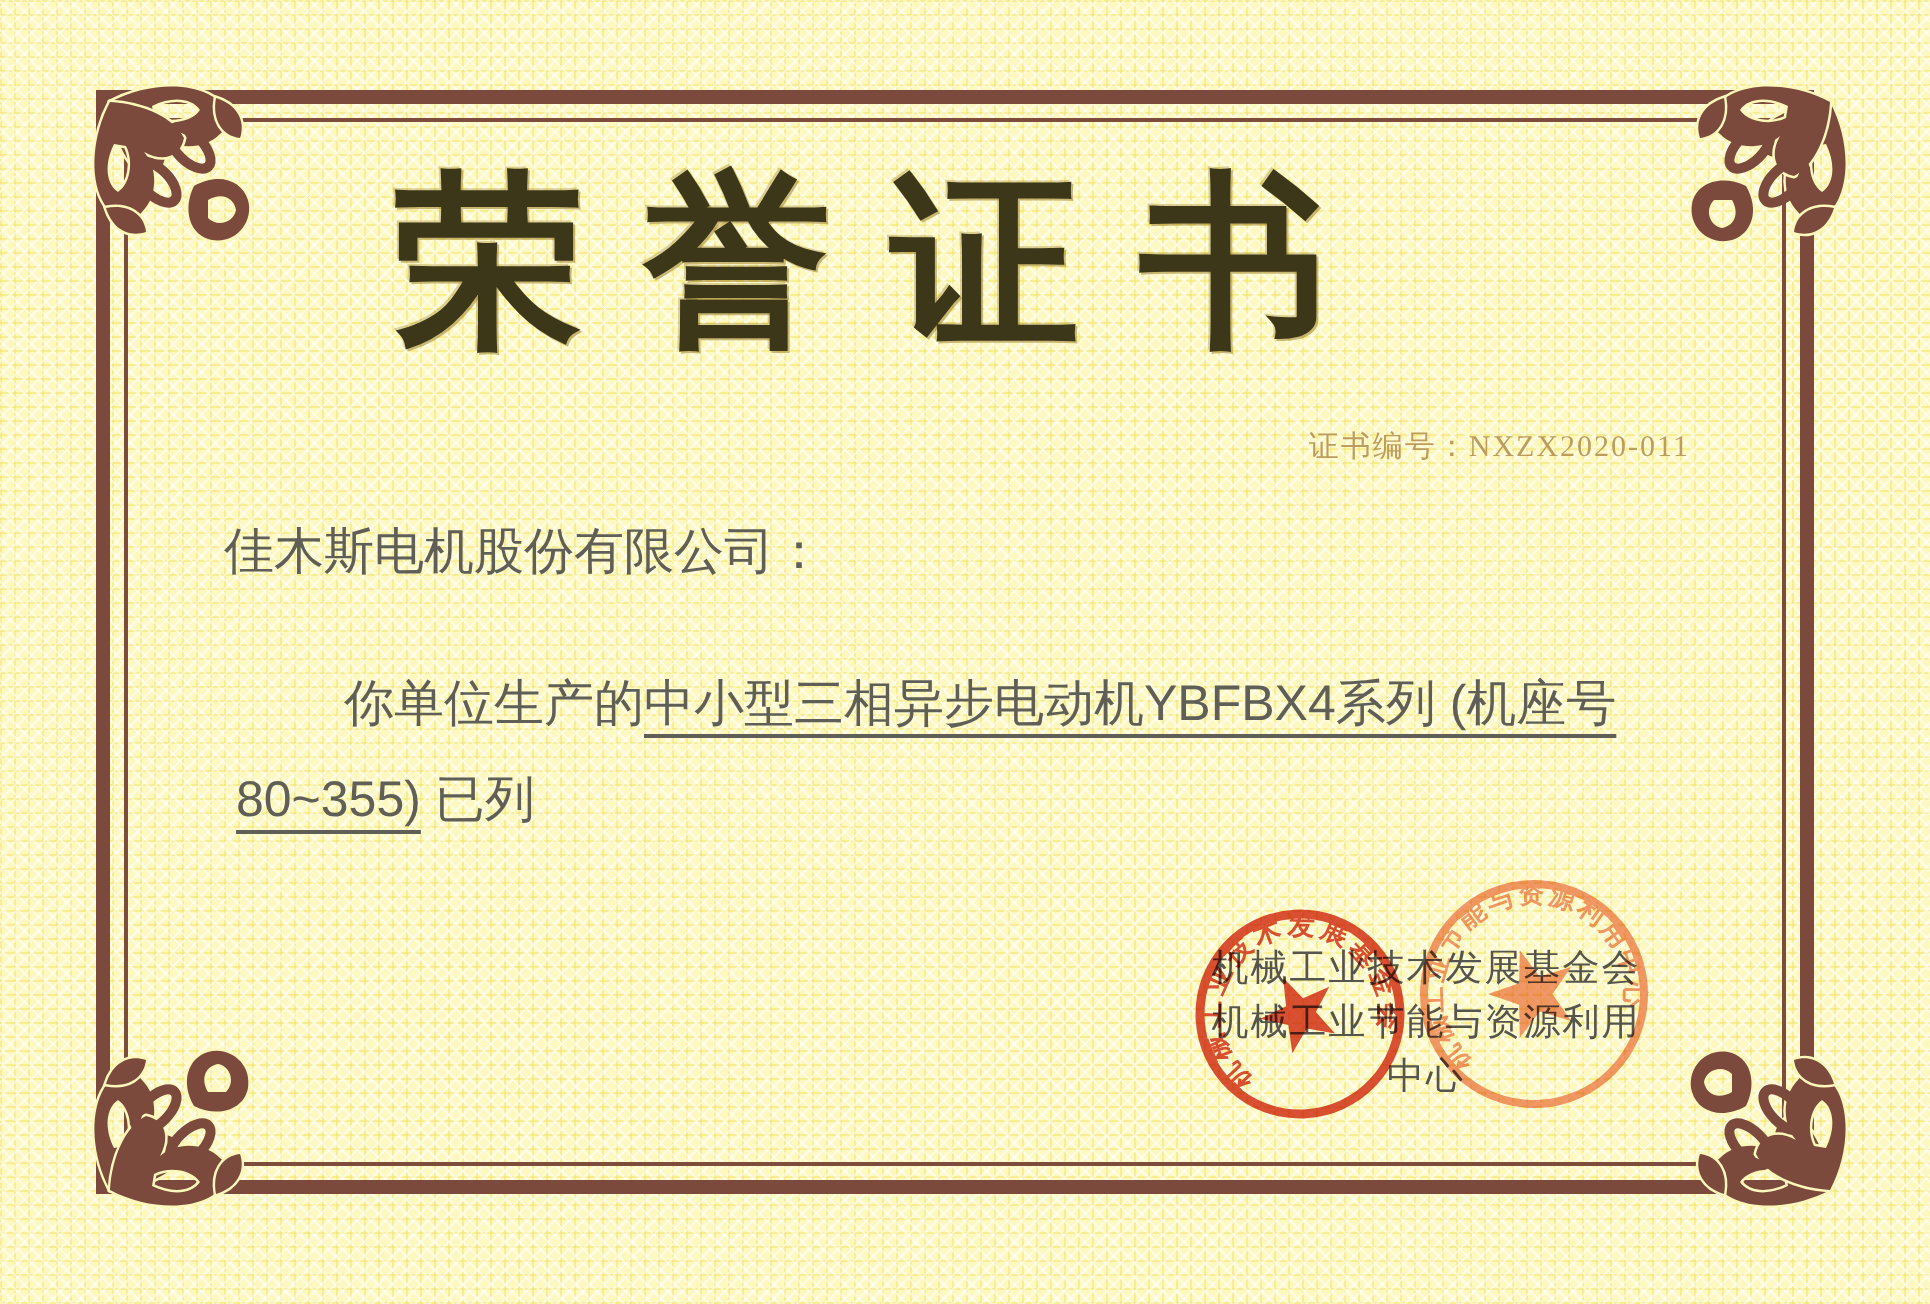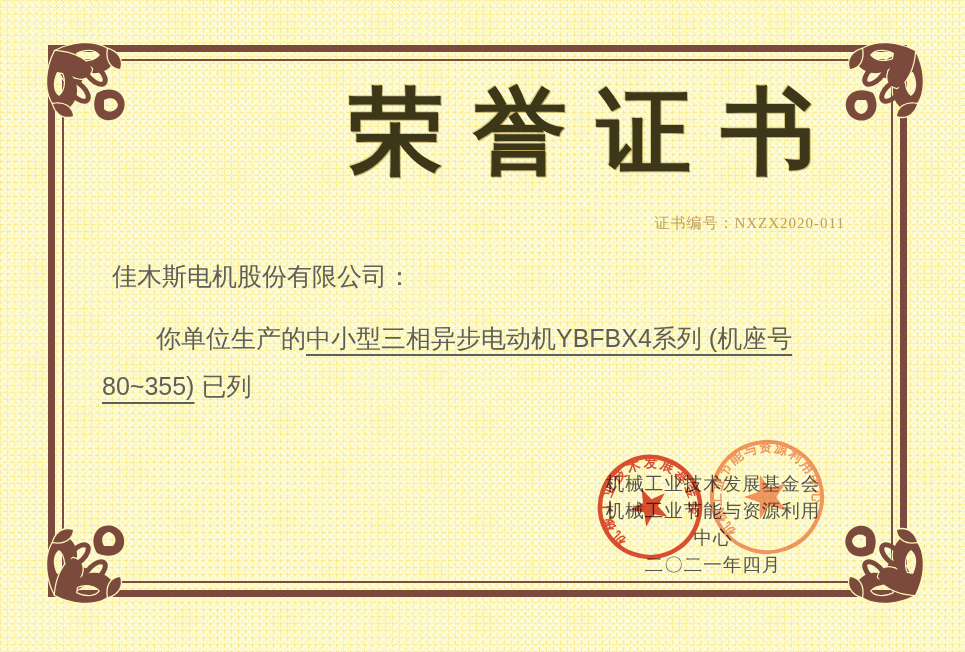--- a/index.html
+++ b/index.html
@@ -25,39 +25,39 @@
     position:absolute;left:62px;top:59px;width:831px;height:524px;
     border:2px solid #7e4c3b;box-sizing:border-box;
   }
   .corner{position:absolute;width:118px;height:118px;}
   .corner.tl{left:40px;top:36px;}
   .corner.tr{right:35px;top:36px;transform:rotate(90deg);}
   .corner.bl{left:40px;bottom:42px;transform:rotate(-90deg);}
   .corner.br{right:35px;bottom:42px;transform:rotate(180deg);}
 
   .title{
-    position:absolute;left:48px;top:78px;width:797px;margin:0;
-    text-align:right;
+    position:absolute;left:32px;top:78px;width:797px;margin:0;
+    text-align:center;
     font-family:"Liberation Serif","DejaVu Serif",serif;
     font-size:94px;font-weight:bold;line-height:1.15;
     letter-spacing:30px;text-indent:30px;
     color:#3c3719;
     text-shadow:1px 1px 0 rgba(158,128,40,.55), -1px -1px 0 rgba(158,128,40,.35);
   }
   .cert-no{
     position:absolute;top:214px;right:120px;
     font-family:"Liberation Serif","DejaVu Serif",serif;
     font-size:15px;letter-spacing:1px;color:#bd9d5c;
   }
   .text-block{
     position:absolute;left:102px;top:260px;width:770px;
     font-size:25px;color:#5f5f57;
   }
-  .recipient{padding-left:10px;line-height:32px;margin:0 0 22px 0;}
-  .body-line{margin:0;line-height:48px;}
+  .recipient{padding-left:10px;line-height:32px;margin:0 0 36px 0;}
+  .body-line{margin:16px;line-height:48px;}
   .body-line.indent{text-indent:54px;}
   .u-line{
     text-decoration:underline;
     text-underline-offset:7px;
     text-decoration-thickness:2px;
   }
   .issuer{
     position:absolute;left:597px;top:470px;width:232px;
     text-align:center;font-size:18.5px;letter-spacing:1px;
     line-height:27px;color:#55544d;
@@ -115,21 +115,20 @@
   </div>
 
   <div class="text-block">
     <p class="recipient">佳木斯电机股份有限公司：</p>
     <p class="body-line indent"><span>你单位生产的</span><span class="u-line">中小型三相异步电动机YBFBX4系列 (机座号80~355)</span><span> 已列</span></p>
   </div>
 
   <div class="issuer">
     <div>机械工业技术发展基金会</div>
     <div>机械工业节能与资源利用中心</div>
-    <div>二〇二一年四月</div>
   </div>
 
   <svg class="stamps" width="330" height="170" viewBox="0 0 330 170">
 
     <g transform="translate(87,84) rotate(-25)" opacity="0.88">
       <circle r="50" fill="none" stroke="#d63a22" stroke-width="4.5"></circle>
       <use href="#star5" fill="#d63a22"></use>
       <path id="tpA" d="M -34.8,20 A 40,40 0 1 1 34.8,20" fill="none"></path>
       <text font-size="13.5" font-weight="bold" fill="#d63a22" letter-spacing="2.2">
         <textPath href="#tpA">机械工业技术发展基金会</textPath>

